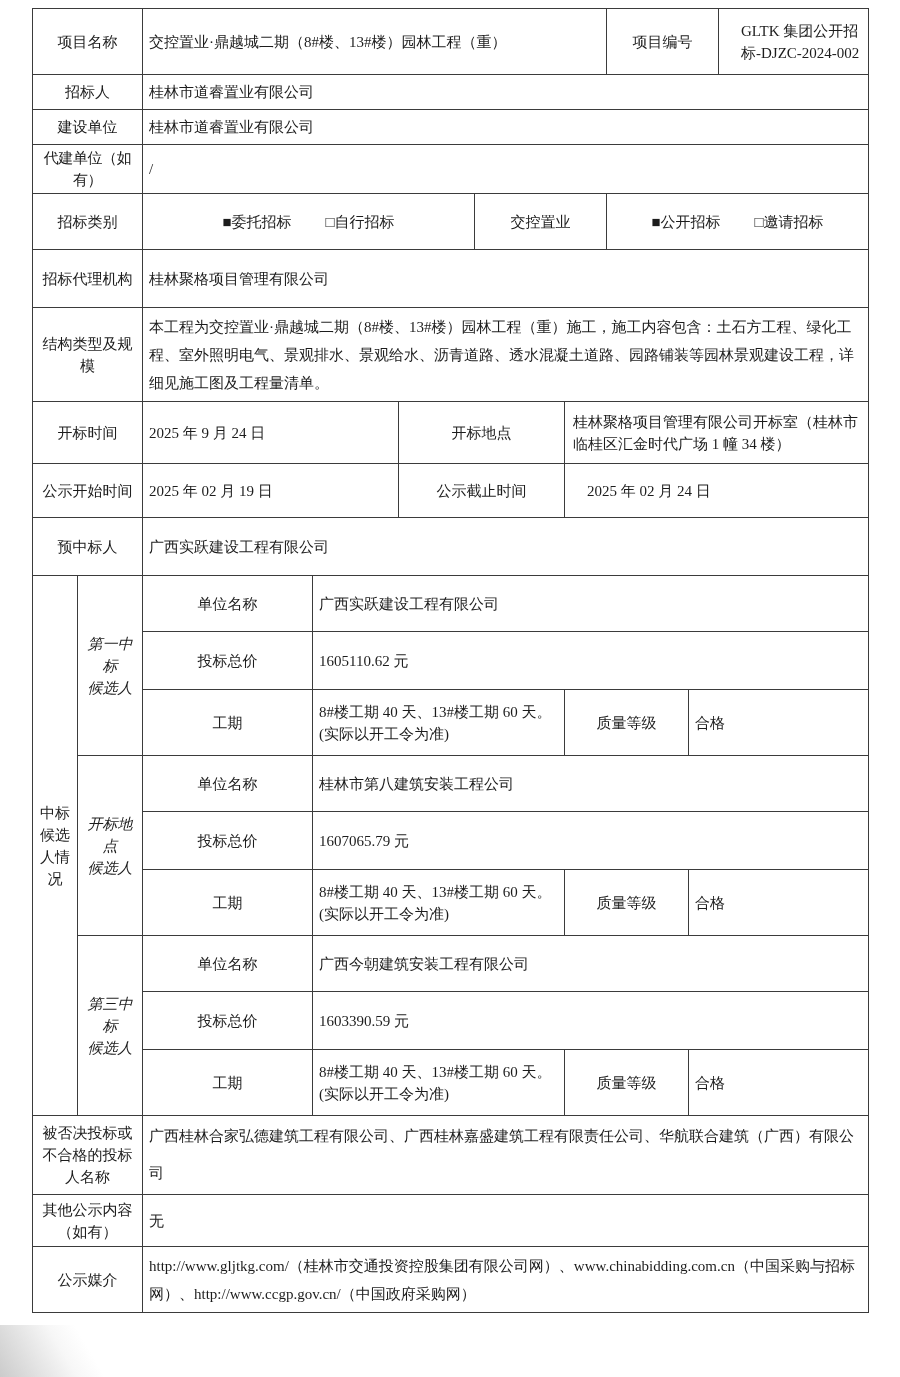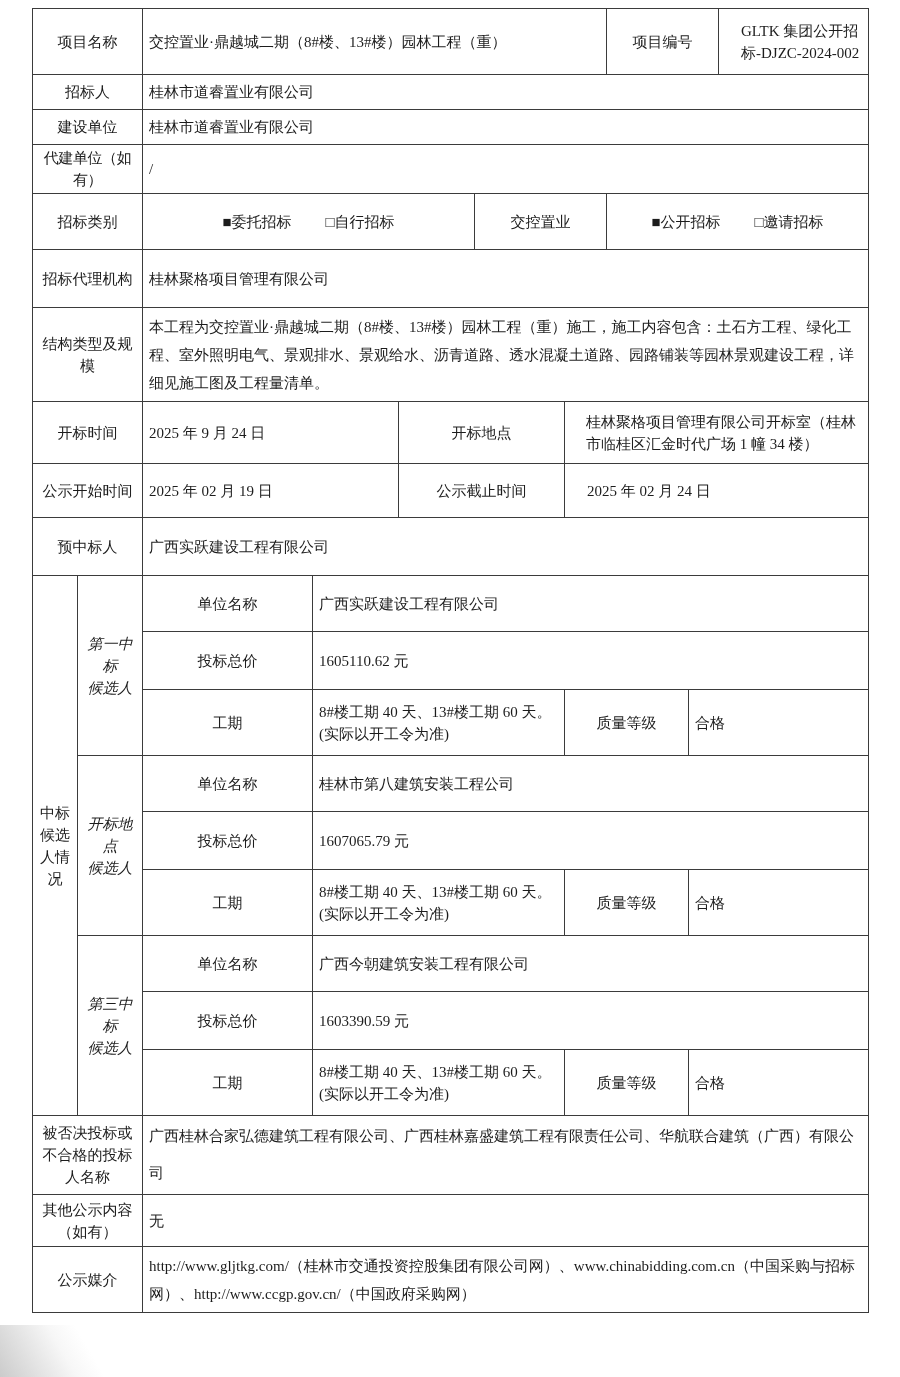--- a/index.html
+++ b/index.html
@@ -117,21 +117,21 @@
 
   <tr class="h94">
     <td class="lab" colspan="2">结构类型及规模</td>
     <td class="val" colspan="9" style="line-height:28px">本工程为交控置业·鼎越城二期（8#楼、13#楼）园林工程（重）施工，施工内容包含：土石方工程、绿化工程、室外照明电气、景观排水、景观给水、沥青道路、透水混凝土道路、园路铺装等园林景观建设工程，详细见施工图及工程量清单。</td>
   </tr>
 
   <tr class="h62">
     <td class="lab" colspan="2">开标时间</td>
     <td class="val" colspan="3">2025 年 9 月 24 日</td>
     <td class="lab" colspan="2">开标地点</td>
-    <td class="val" colspan="4" style="padding-left:21px">桂林聚格项目管理有限公司开标室（桂林市临桂区汇金时代广场 1 幢 34 楼）</td>
+    <td class="val" colspan="4" style="padding-left:8px">桂林聚格项目管理有限公司开标室（桂林市临桂区汇金时代广场 1 幢 34 楼）</td>
   </tr>
 
   <tr class="h54">
     <td class="lab" colspan="2">公示开始时间</td>
     <td class="val" colspan="3">2025 年 02 月 19 日</td>
     <td class="lab" colspan="2">公示截止时间</td>
     <td class="val" colspan="4" style="padding-left:22px">2025 年 02 月 24 日</td>
   </tr>
 
   <tr class="h58">

